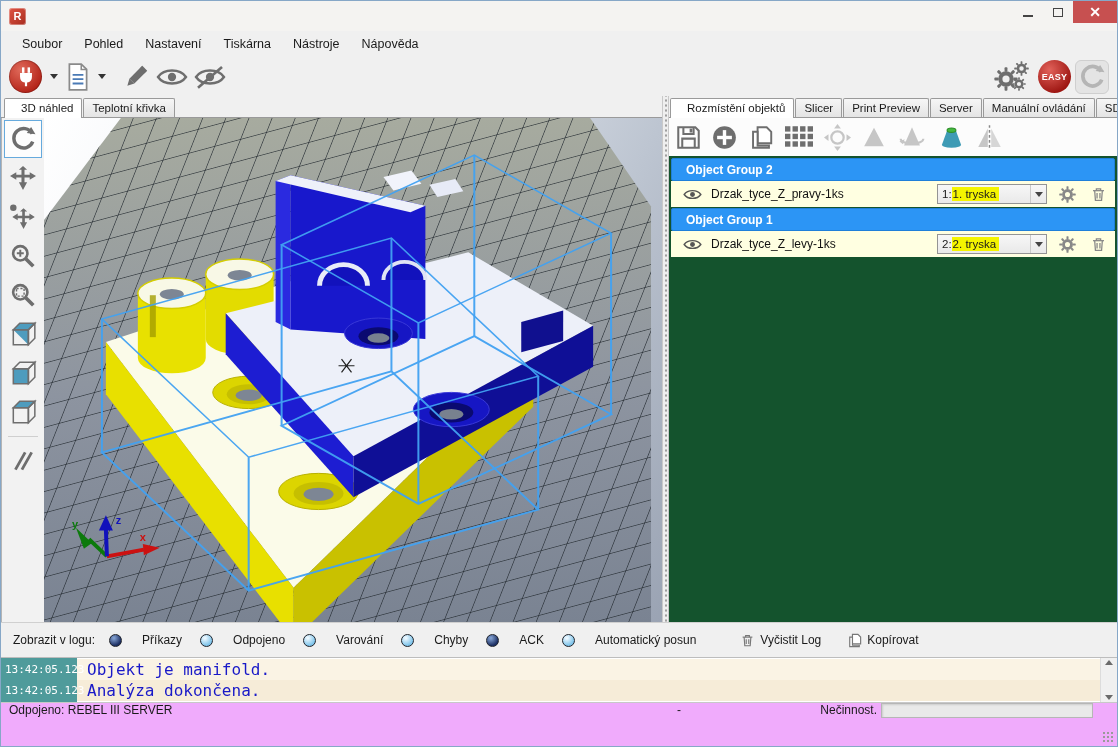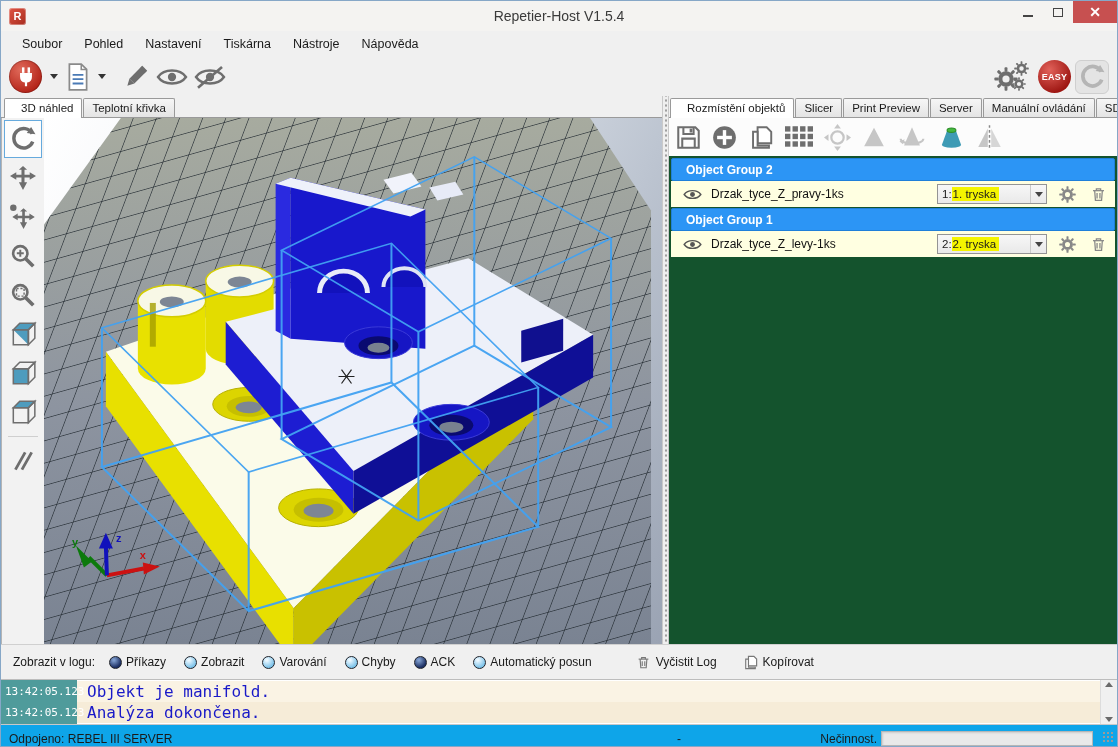--- a/index.html
+++ b/index.html
@@ -71,40 +71,40 @@
   .dd { width:110px; height:20px; border:1px solid #949494; background:linear-gradient(#f7f7f7,#e9e9e9);
         display:flex; align-items:center; padding-left:4px; font-size:11.5px; flex:none;}
   .dd .hl { background:#f4f400; padding:1px 3px 1px 1px; }
   .dd .chev { margin-left:auto; width:16px; height:100%; display:flex; align-items:center; justify-content:center; border-left:1px solid #c9c9c9;}
   .dd .chev i { width:0; height:0; border-left:4px solid transparent; border-right:4px solid transparent; border-top:5px solid #444;}
   .rowbtn { width:22px; display:flex; justify-content:center; }
 
   
   .logbar { height:35px; border-top:1px solid #d0d0d0; background:#f0f0f0; display:flex; align-items:center; padding:0 12px; gap:0; flex:none;}
   .logbar .lbl { margin-right:14px; }
-  .tog { display:flex; align-items:center; gap:4px; margin-right:18px; }
+  .tog { display:flex; align-items:center; gap:20px; margin-right:18px; }
   .ball { width:13px; height:13px; border-radius:50%; border:1px solid #20242c; flex:none;}
   .ball.dark { background:radial-gradient(circle at 35% 28%, #7d9bcc 8%, #1c2f63 70%); }
   .ball.light { background:radial-gradient(circle at 35% 28%, #eaf7ff 8%, #7fc4ea 70%); }
   .logact { display:flex; align-items:center; gap:5px; margin-left:26px; }
 
   
   .logarea { height:45px; position:relative; background:#fff; border-top:1px solid #bdbdbd; flex:none; font-family:"DejaVu Sans Mono", monospace;}
   .timecol { position:absolute; left:0; top:0; bottom:0; width:76px; background:#4f9b9b; }
   .logrow { position:absolute; left:76px; right:17px; height:21px; display:flex; align-items:center; padding-left:10px;
             color:#1919c8; font-size:16px; }
   .timetxt { position:absolute; left:4px; width:70px; height:21px; color:#fff; font-size:11px; display:flex; align-items:center; }
   .vscroll { position:absolute; right:0; top:0; bottom:0; width:17px; background:#f0f0f0; border-left:1px solid #dcdcdc;
              display:flex; flex-direction:column; justify-content:space-between; align-items:center; padding:2px 0;}
   .sarr { width:0; height:0; border-left:4px solid transparent; border-right:4px solid transparent; }
   .sarr.up { border-bottom:5px solid #6a6a6a; }
   .sarr.down { border-top:5px solid #6a6a6a; }
 
   
-  .statusbar { height:22px; border-top:1px solid #c8c8c8; background:#0ea5e9; position:relative; display:flex; align-items:flex-end; flex:none;}
+  .statusbar { height:44px; border-top:1px solid #c8c8c8; background:#f0abfc; position:relative; display:flex; align-items:flex-start; flex:none;}
   .st-left { margin-left:8px; }
   .st-center { position:absolute; left:676px; }
   .st-right { position:absolute; right:240px; }
   .pbar { position:absolute; right:24px; width:212px; height:15px; border:1px solid #b6b6b6; background:#e9e9e9; box-shadow:inset 1px 1px 2px rgba(0,0,0,.12);}
   .grip { position:absolute; right:3px; bottom:3px; width:12px; height:12px;
           background-image:radial-gradient(#9a9a9a 1px, transparent 1.2px); background-size:4px 4px; }
 </style>
 </head>
 <body>
 
@@ -251,21 +251,20 @@
         <rect x="9" y="1.5" width="6" height="3.2" opacity="0.55"></rect>
       </g>
     </symbol>
   </defs>
 </svg>
 
 <div class="window">
 
   <div class="titlebar">
     <div class="applogo">R</div>
-    <div class="title">Repetier-Host V1.5.4</div>
     <div class="winbtns">
       <div class="wbtn">
           <div class="glyph-min"></div>
         </div>
       <div class="wbtn">
           <div class="glyph-max"></div>
         </div>
       <div class="wbtn close">
           <span>✕</span>
         </div>
@@ -568,21 +567,21 @@
   </div>
 
   <div class="logbar">
     <span class="lbl">Zobrazit v logu:</span>
     <div class="tog">
         <span class="ball dark"></span>
         <span>Příkazy</span>
       </div>
     <div class="tog">
         <span class="ball light"></span>
-        <span>Zobrazit</span>
+        <span>Odpojeno</span>
       </div>
     <div class="tog">
         <span class="ball light"></span>
         <span>Varování</span>
       </div>
     <div class="tog">
         <span class="ball light"></span>
         <span>Chyby</span>
       </div>
     <div class="tog">

